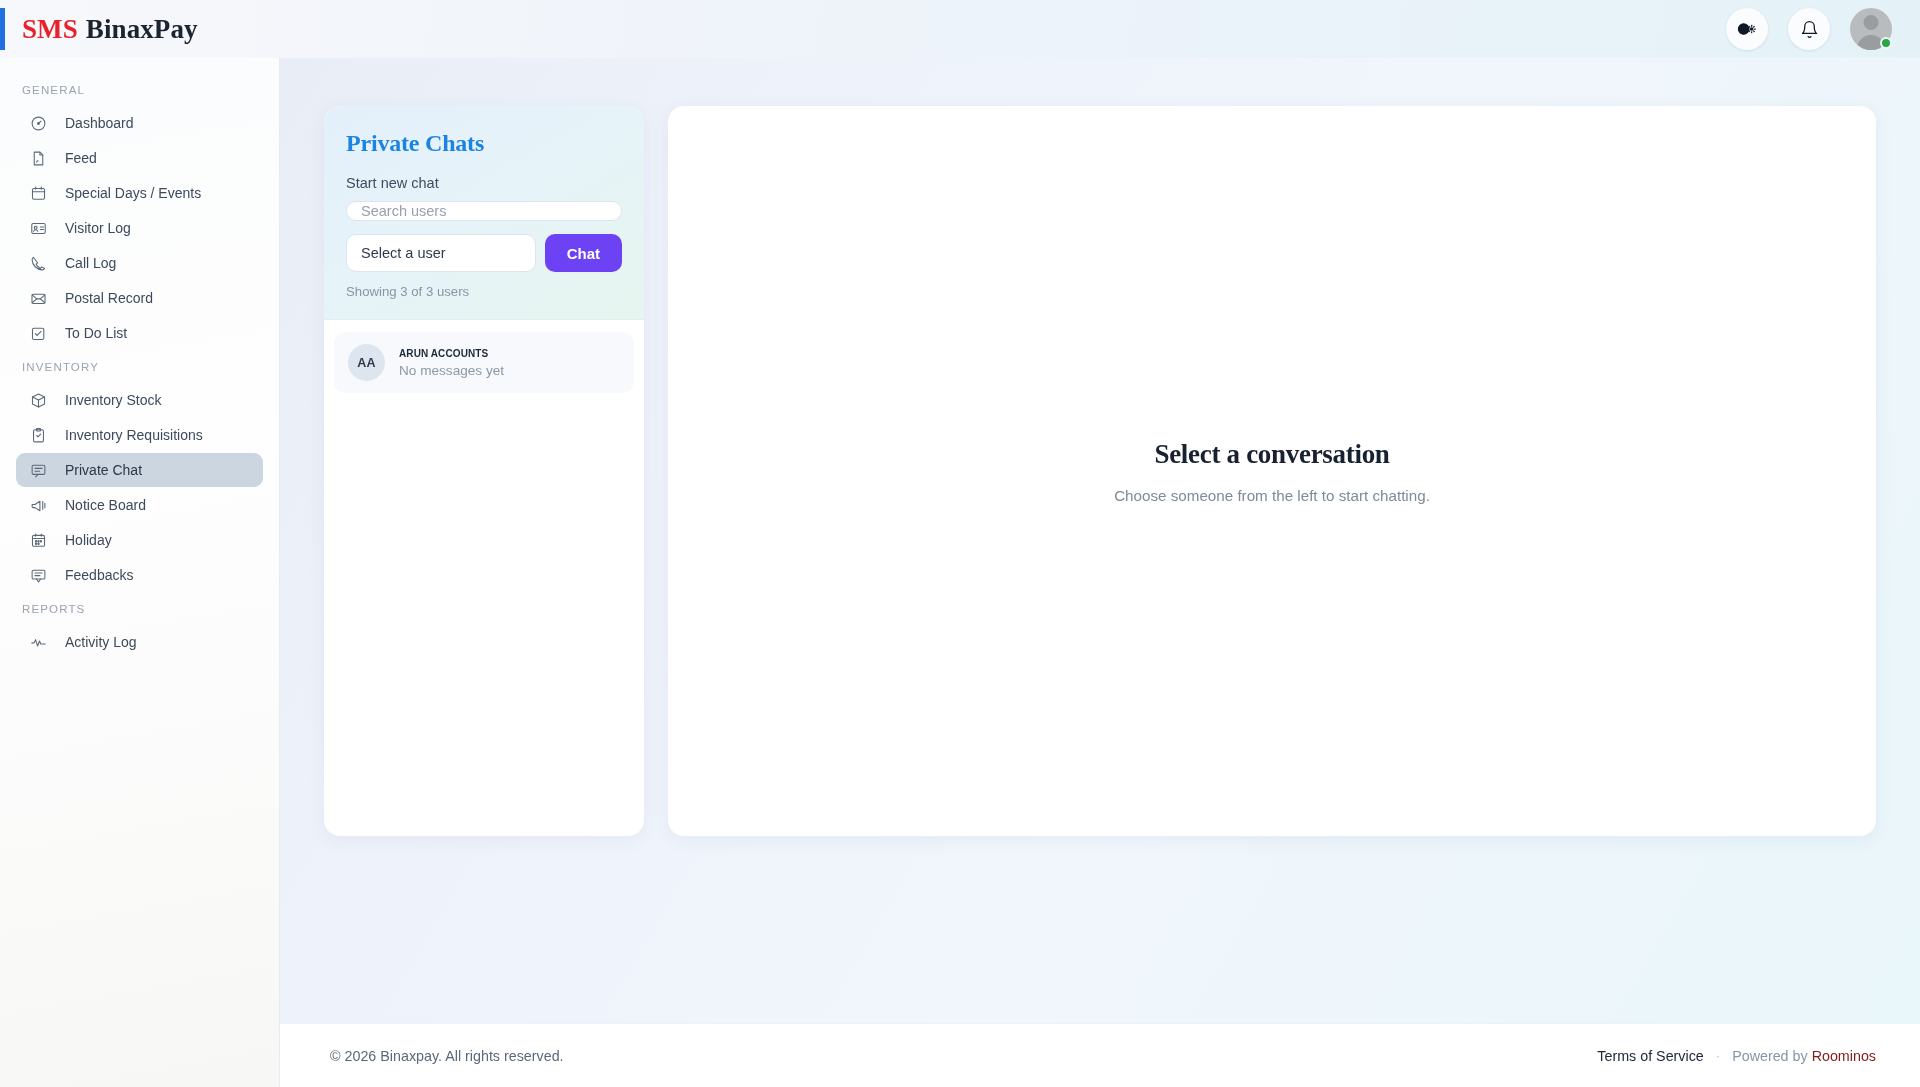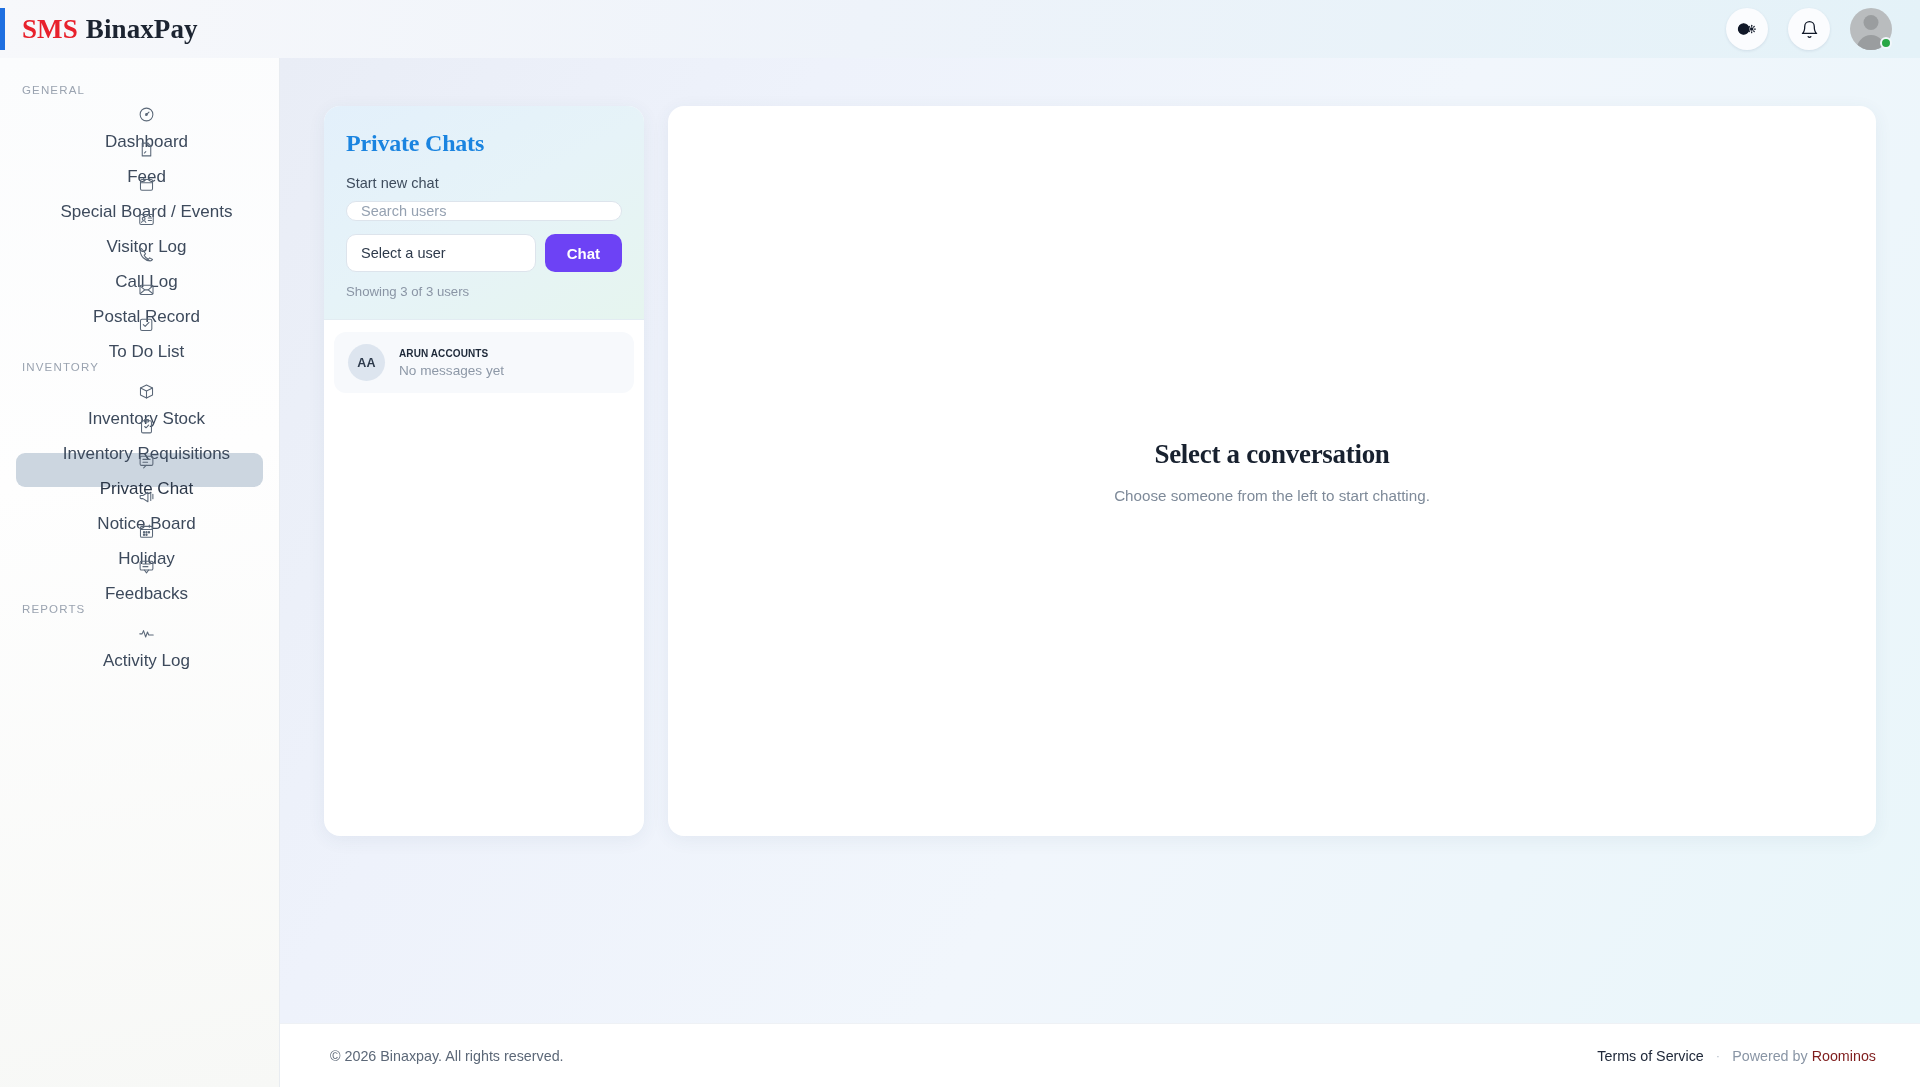--- a/index.html
+++ b/index.html
@@ -120,30 +120,29 @@
     font-size: 11.5px;
     letter-spacing: 1.15px;
     color: #9aa3b0;
     text-transform: uppercase;
     padding: 10px 0 9px 22px;
     font-weight: 400;
   }
   .nav-item {
     display: flex;
     align-items: center;
-    gap: 9px;
+    gap: 18px;
     height: 34px;
     margin: 1px 16px 1px 16px;
     padding-left: 14px;
     border-radius: 9px;
     color: #3d4a5c;
-    font-size: 17px;
+    font-size: 14px;
     cursor: pointer;
     white-space: nowrap;
-    flex-direction: column;
   }
   .nav-item.active { background: #ccd6e0; color: #2b3748; }
   .nav-item .ico {
     width: 17px; height: 17px;
     flex: 0 0 17px;
     display: flex;
     align-items: center;
     justify-content: center;
     color: #5b6878;
   }
@@ -391,21 +390,21 @@
         </div>
         <div class="nav-item">
           <span class="ico">
             <svg viewBox="0 0 24 24">
               <rect x="3.5" y="5" width="17" height="15" rx="2"></rect>
               <line x1="3.5" y1="9.5" x2="20.5" y2="9.5"></line>
               <line x1="8" y1="3" x2="8" y2="6"></line>
               <line x1="16" y1="3" x2="16" y2="6"></line>
             </svg>
           </span>
-          <span>Special Board / Events</span>
+          <span>Special Days / Events</span>
         </div>
         <div class="nav-item">
           <span class="ico">
             <svg viewBox="0 0 24 24">
               <rect x="2.5" y="5" width="19" height="14" rx="2"></rect>
               <circle cx="8" cy="11" r="2"></circle>
               <path d="M5 16c.6-1.6 1.7-2.3 3-2.3s2.4.7 3 2.3"></path>
               <line x1="14.5" y1="10" x2="19" y2="10"></line>
               <line x1="14.5" y1="13.5" x2="19" y2="13.5"></line>
             </svg>

